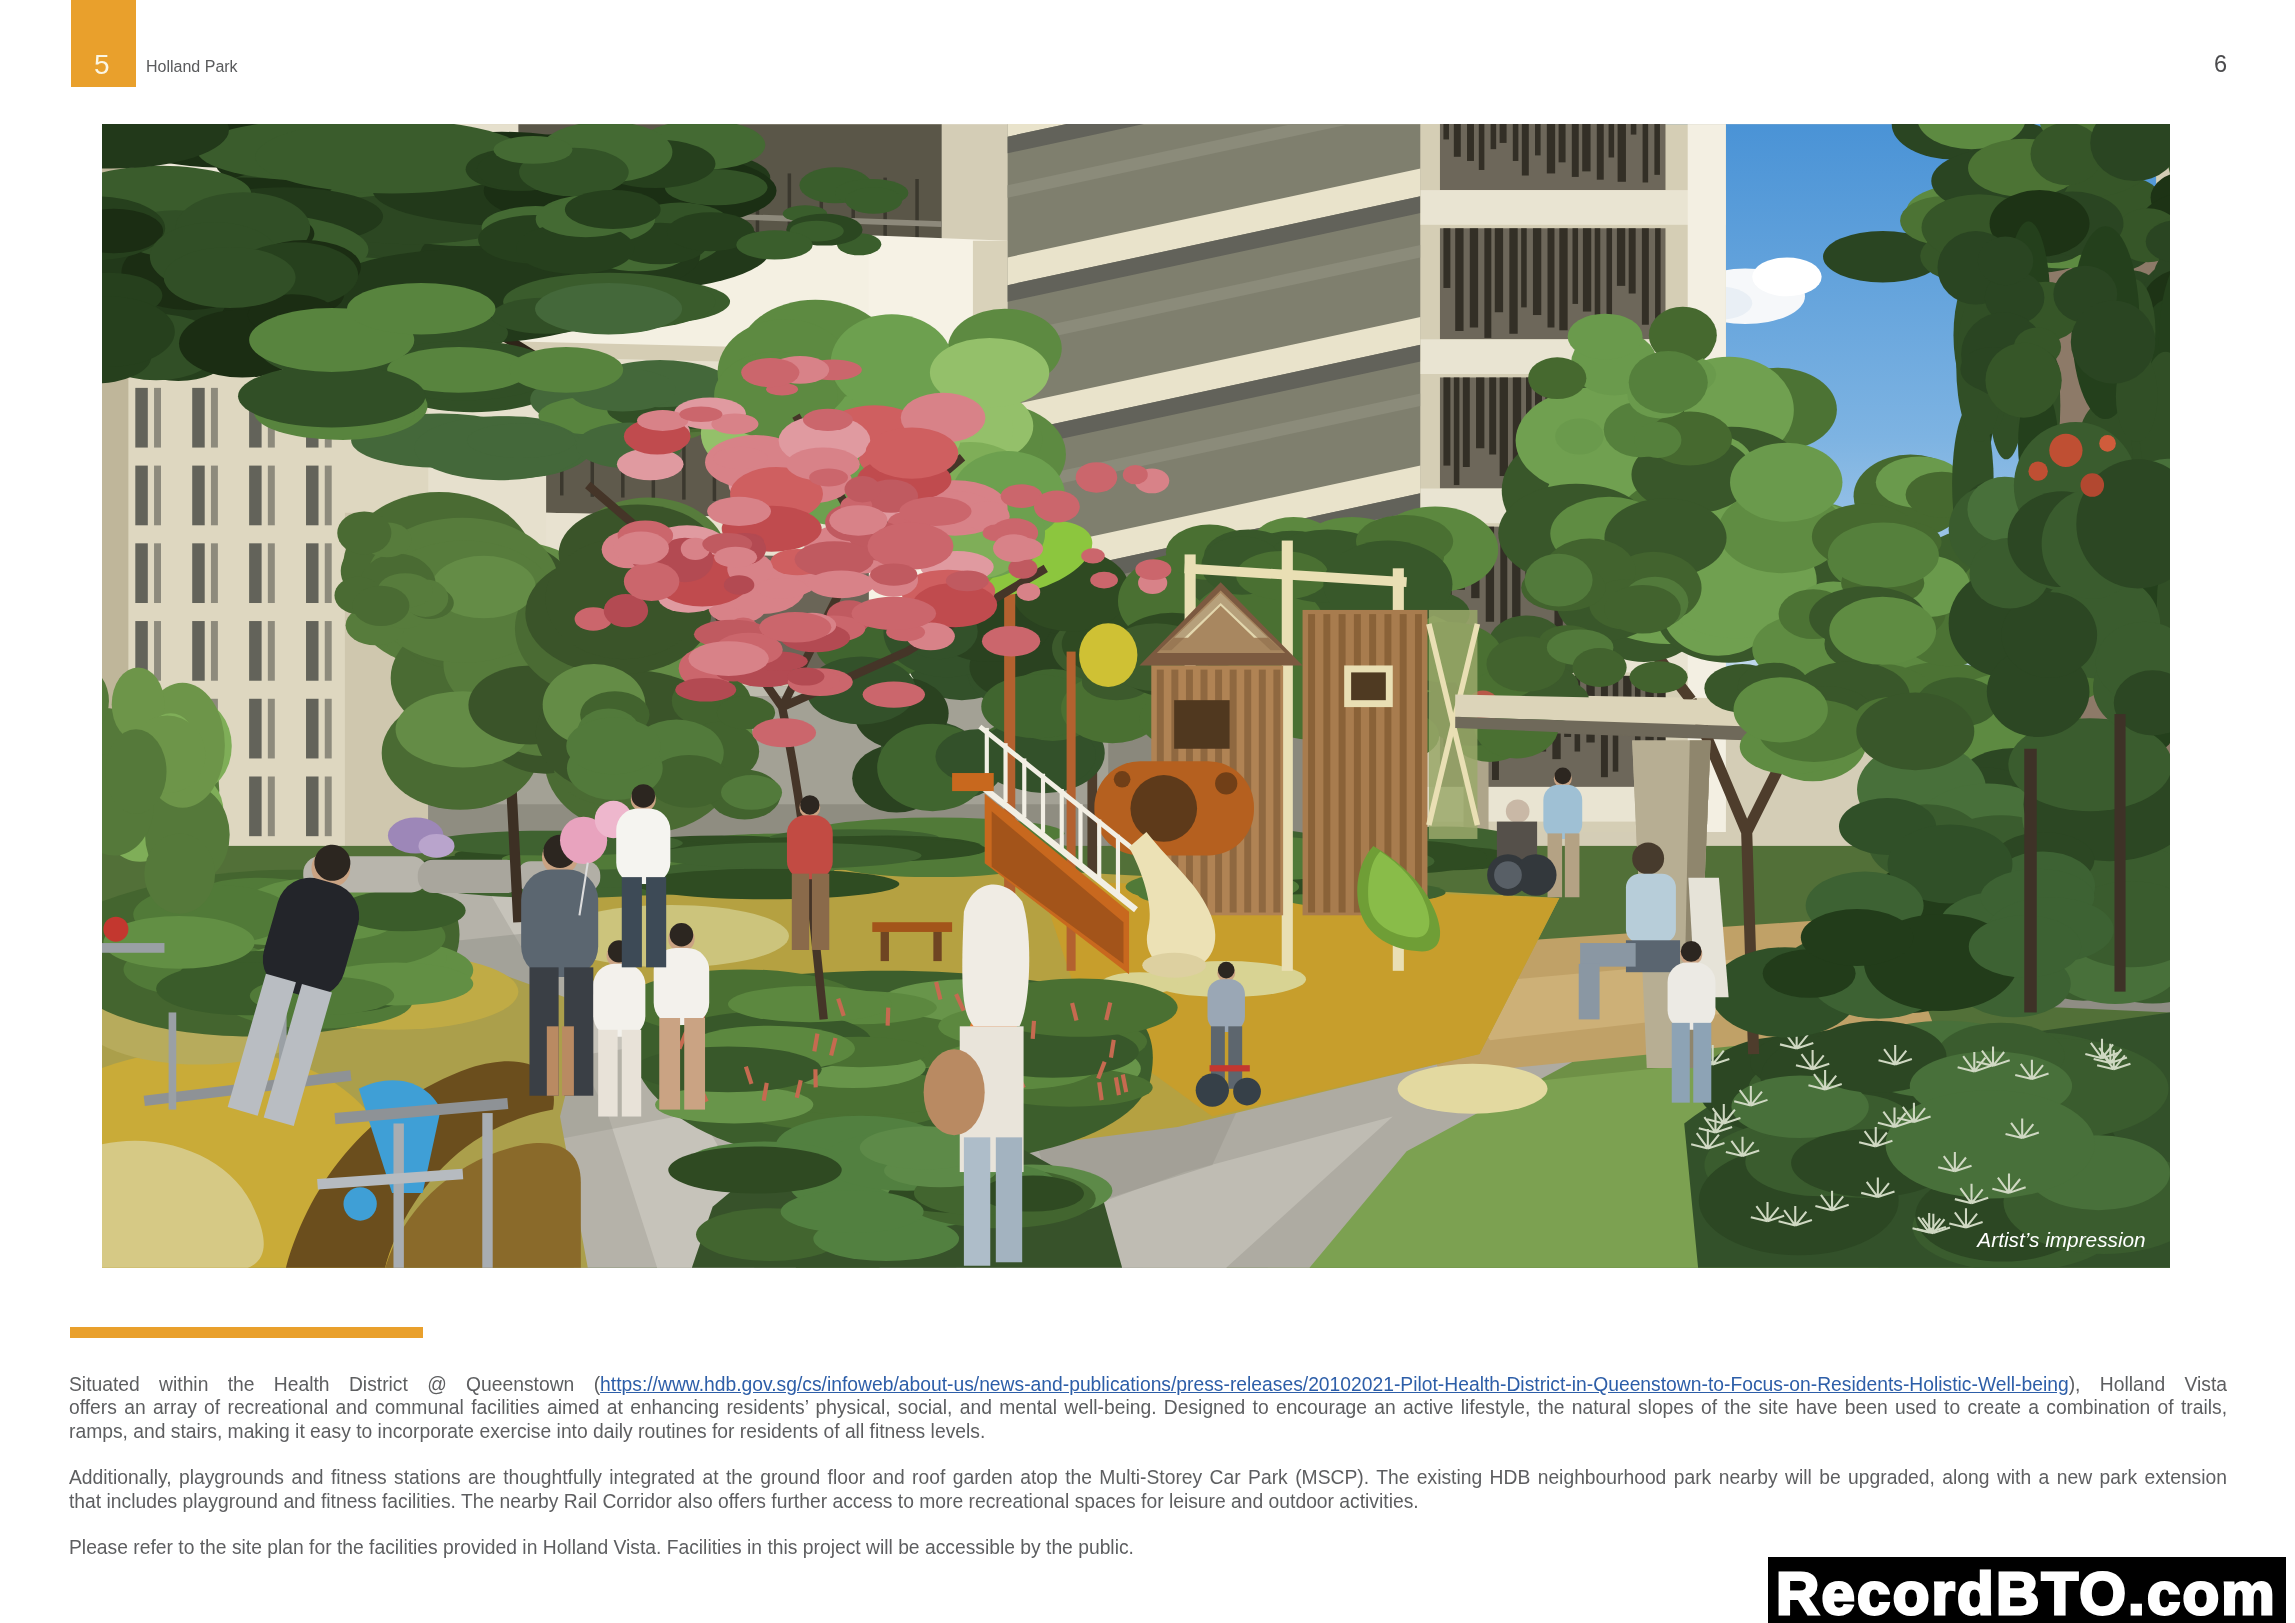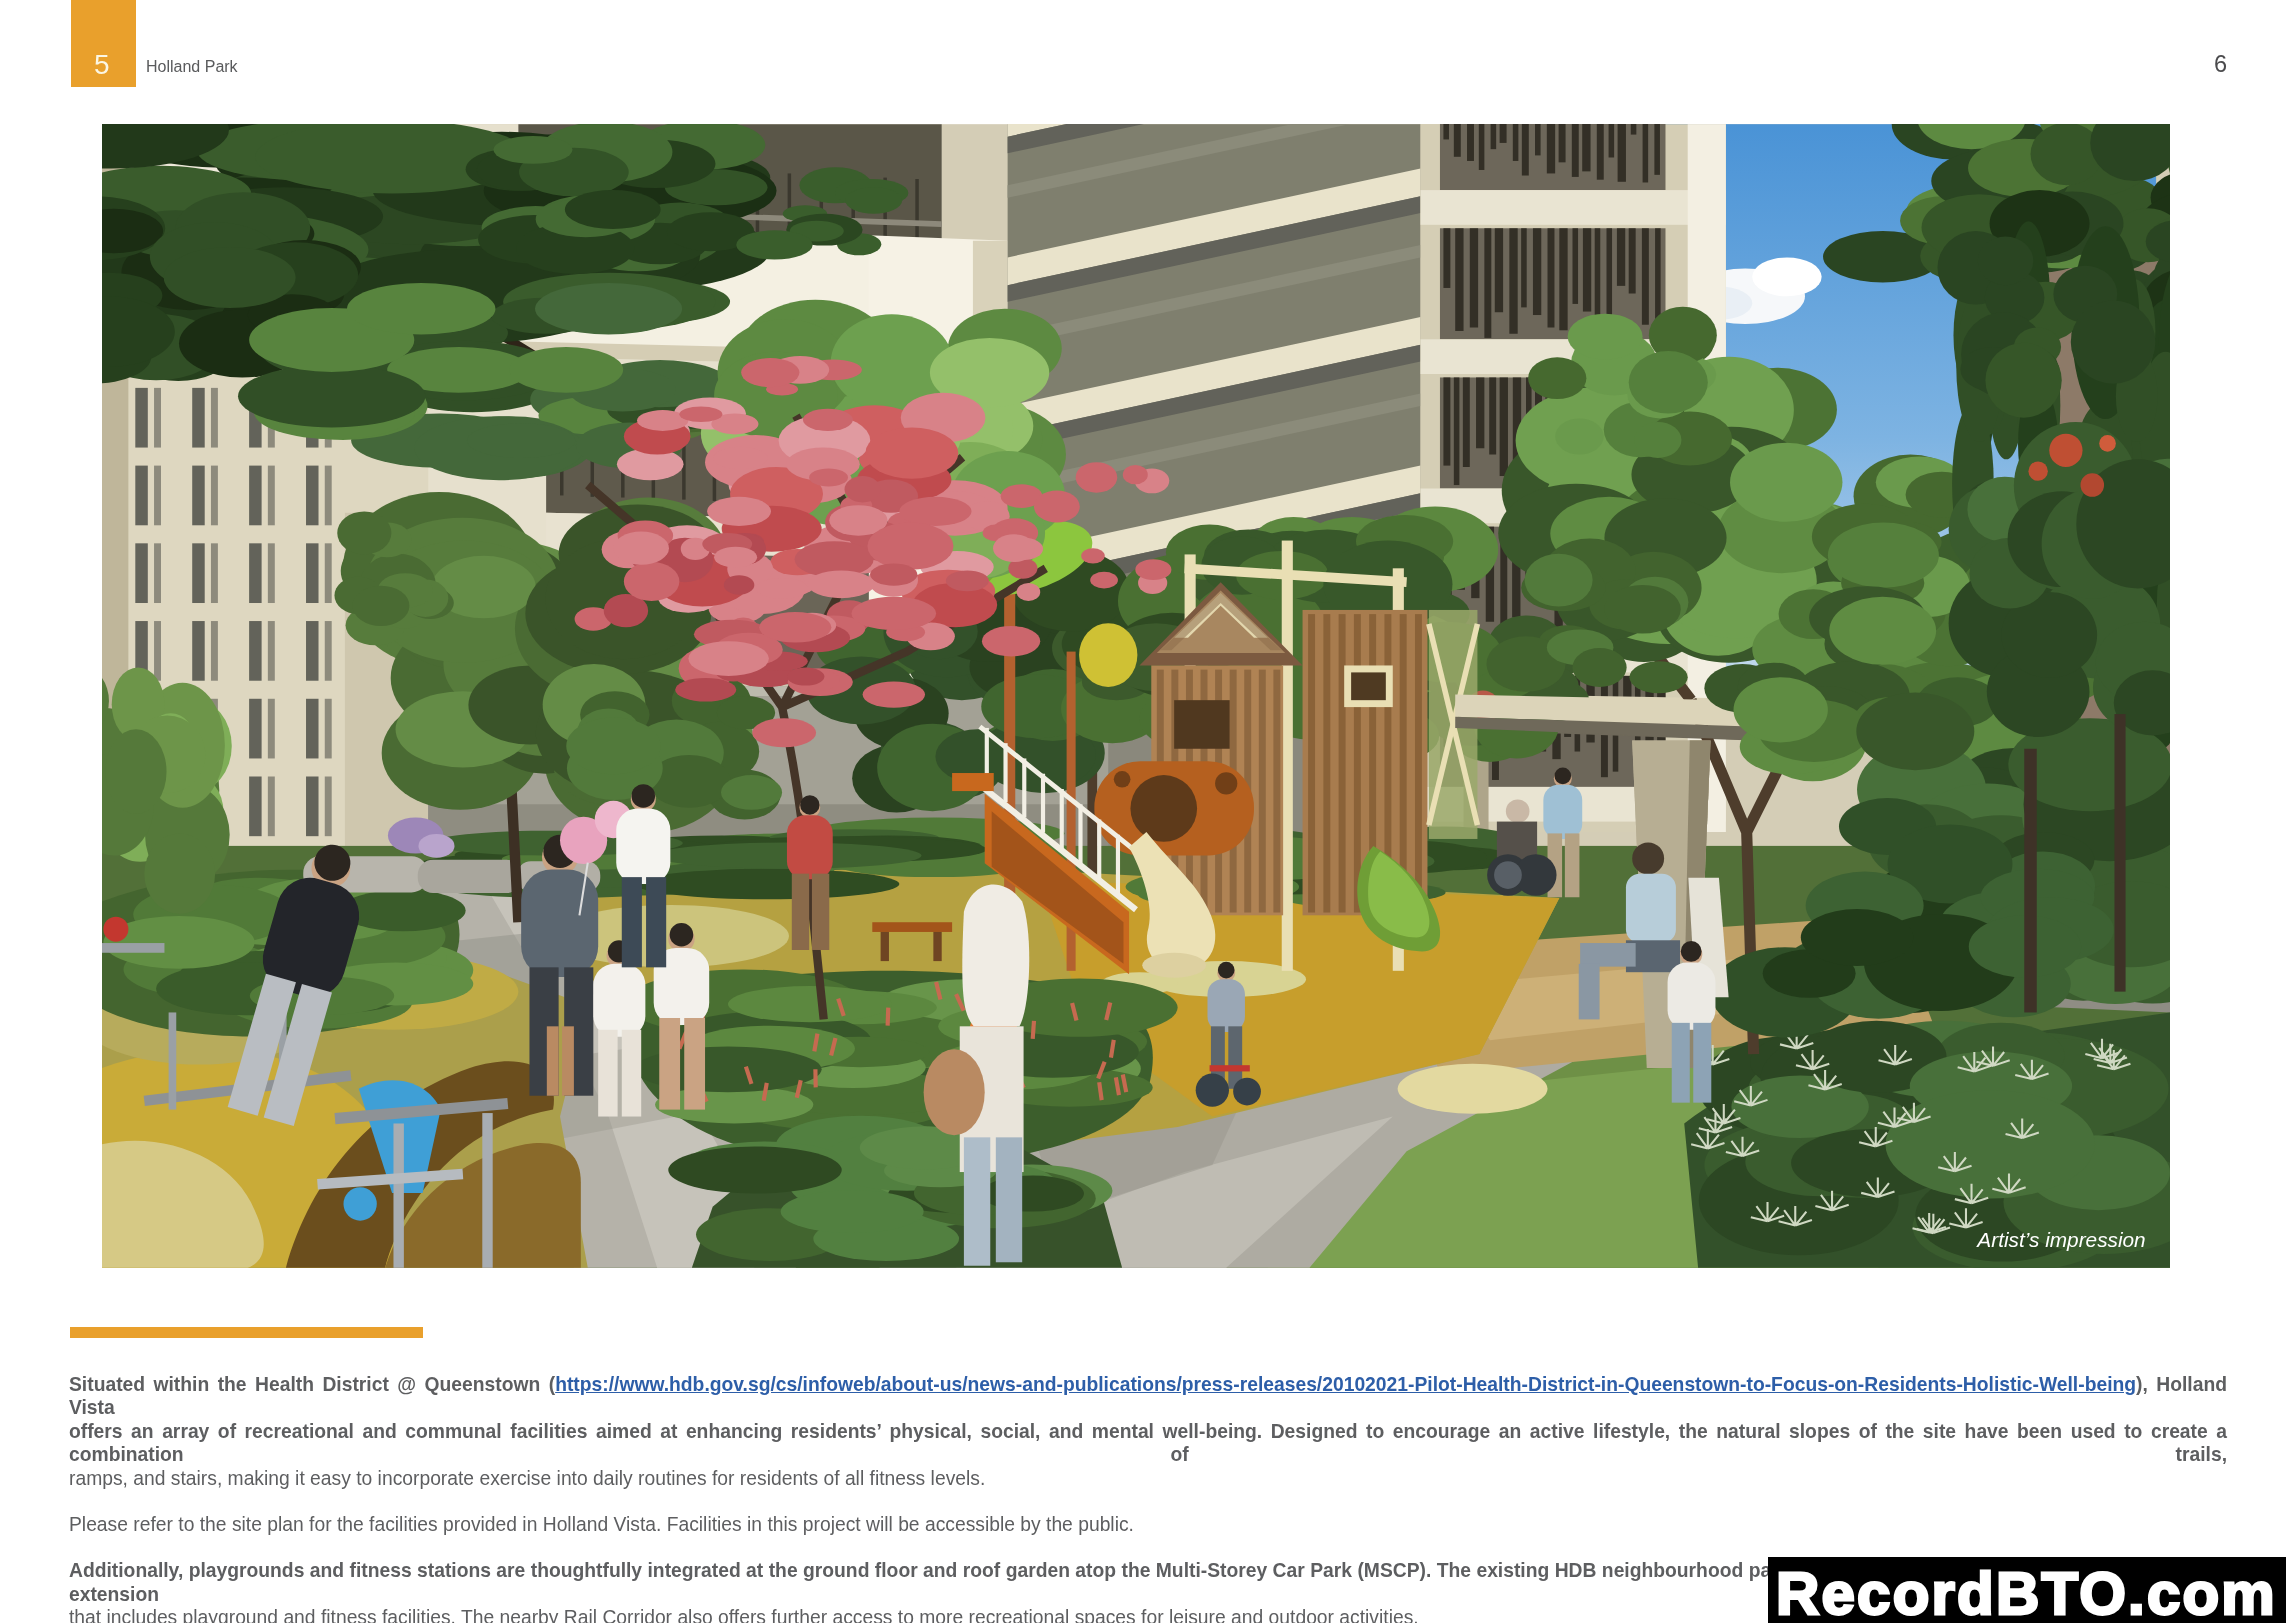--- a/index.html
+++ b/index.html
@@ -1,18 +1,18 @@
 <!DOCTYPE html>
 <html style="font-size:11px"><head>
 <meta charset="utf-8">
 <style>
   html,body{margin:0;padding:0;}
   body{width:2295px;height:1623px;background:#ffffff;font-family:"Liberation Sans",sans-serif;position:relative;overflow:hidden;}
   .abs{position:absolute;}
-  .jl{text-align:justify;text-align-last:justify;font-weight:bold;}
+  .jl{text-align:justify;text-align-last:justify;}
 </style>
 </head>
 <body>
 
 <div class="abs" style="left:71px;top:0;width:65px;height:87px;background:#E9A02C;"></div>
 
 <div class="abs" style="left:94px;top:49px;color:#FBF6E3;font-size:28px;">5</div>
 
 <div class="abs" style="left:146px;top:58px;color:#595A5C;font-size:16px;">Holland Park</div>
 
@@ -1602,25 +1602,25 @@
 
 <div class="abs" style="left:69px;top:1373px;width:2158px;color:#5d5e60;font-size:19.3px;line-height:23.4px;">
 
   <div>
     <div class="jl">Situated within the Health District @ Queenstown (<a style="color:#2d5ea8;text-decoration:underline;">https://www.hdb.gov.sg/cs/infoweb/about-us/news-and-publications/press-releases/20102021-Pilot-Health-District-in-Queenstown-to-Focus-on-Residents-Holistic-Well-being</a>), Holland Vista</div>
     <div class="jl">offers an array of recreational and communal facilities aimed at enhancing residents’ physical, social, and mental well-being. Designed to encourage an active lifestyle, the natural slopes of the site have been used to create a combination of trails,</div>
     <div>ramps, and stairs, making it easy to incorporate exercise into daily routines for residents of all fitness levels.</div>
   </div>
 
   <div style="margin-top:23px;">
-    <div>Please refer to the site plan for the facilities provided in Holland Vista. Facilities in this project will be accessible by the public.</div>
-  </div>
-
-  <div style="margin-top:23px;">
     <div class="jl">Additionally, playgrounds and fitness stations are thoughtfully integrated at the ground floor and roof garden atop the Multi-Storey Car Park (MSCP). The existing HDB neighbourhood park nearby will be upgraded, along with a new park extension</div>
     <div>that includes playground and fitness facilities. The nearby Rail Corridor also offers further access to more recreational spaces for leisure and outdoor activities.</div>
   </div>
+
+  <div style="margin-top:23px;">
+    <div>Please refer to the site plan for the facilities provided in Holland Vista. Facilities in this project will be accessible by the public.</div>
+  </div>
 </div>
 
 <div class="abs" style="left:1768px;top:1557px;width:518px;height:66px;background:#000000;"></div>
 
 <div class="abs" style="left:1776px;top:1559px;color:#ffffff;font-size:60px;font-weight:bold;letter-spacing:2.2px;-webkit-text-stroke:2.8px #ffffff;white-space:nowrap;">RecordBTO.com</div>
 
 
 </body></html>

